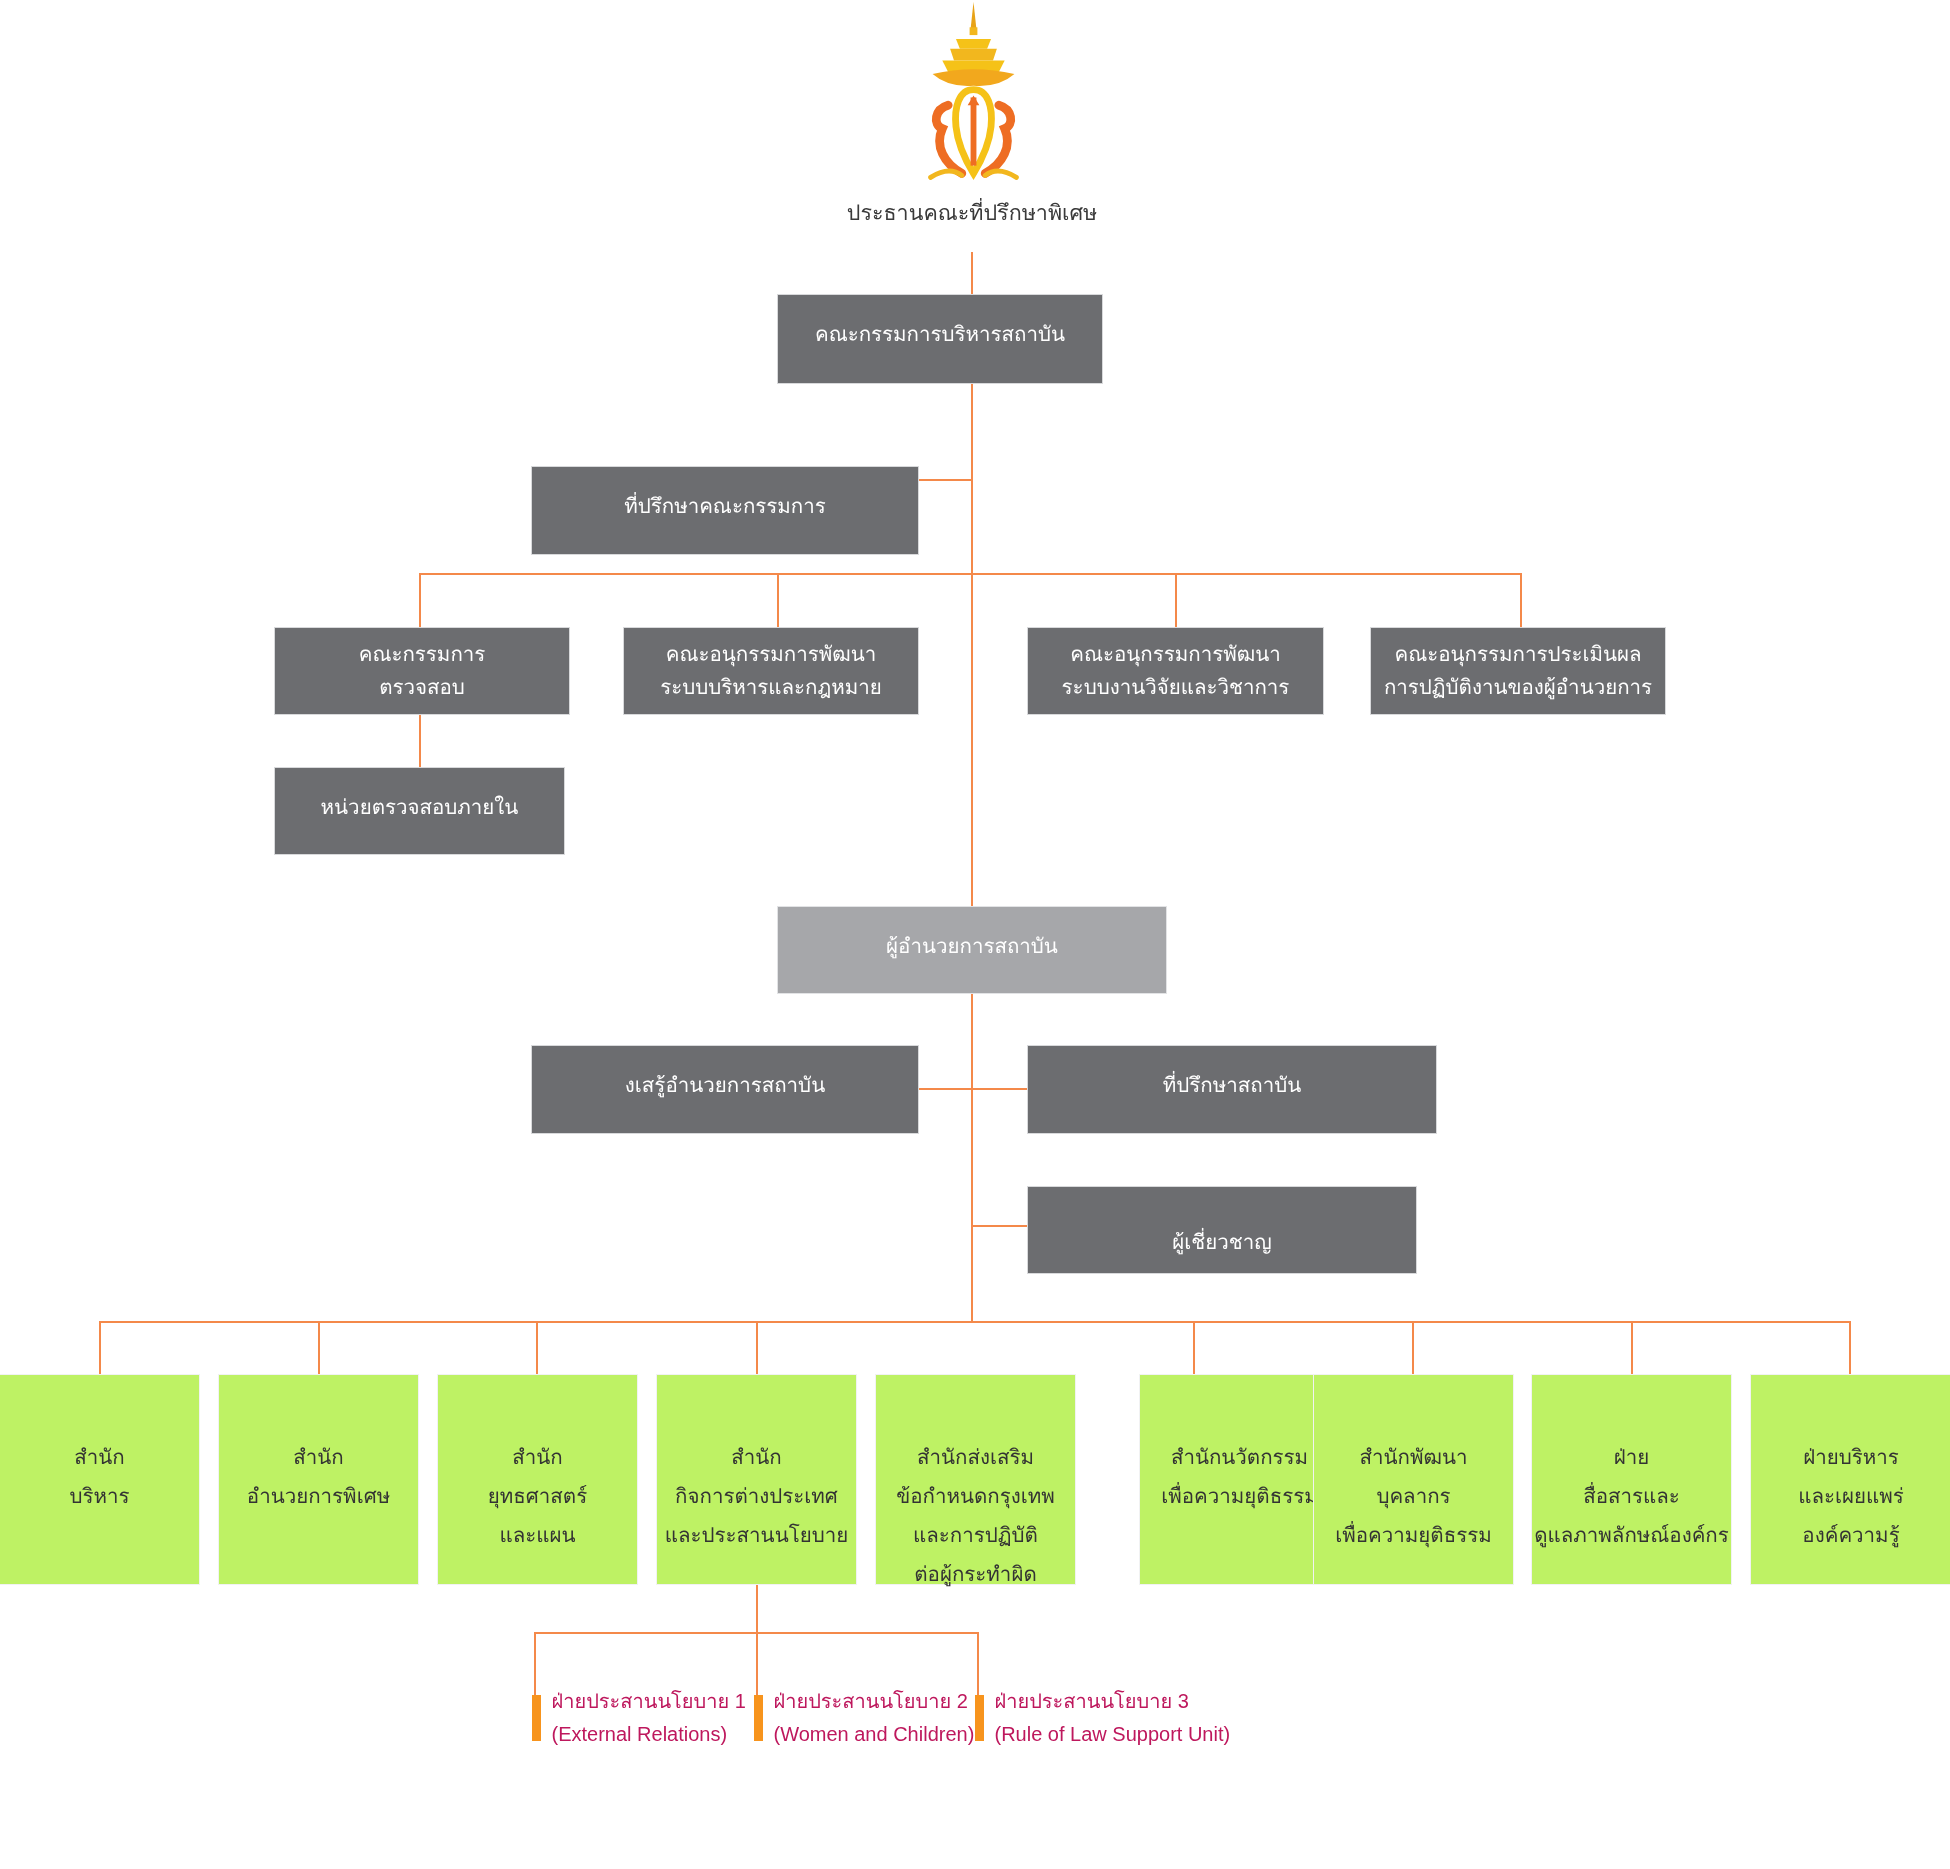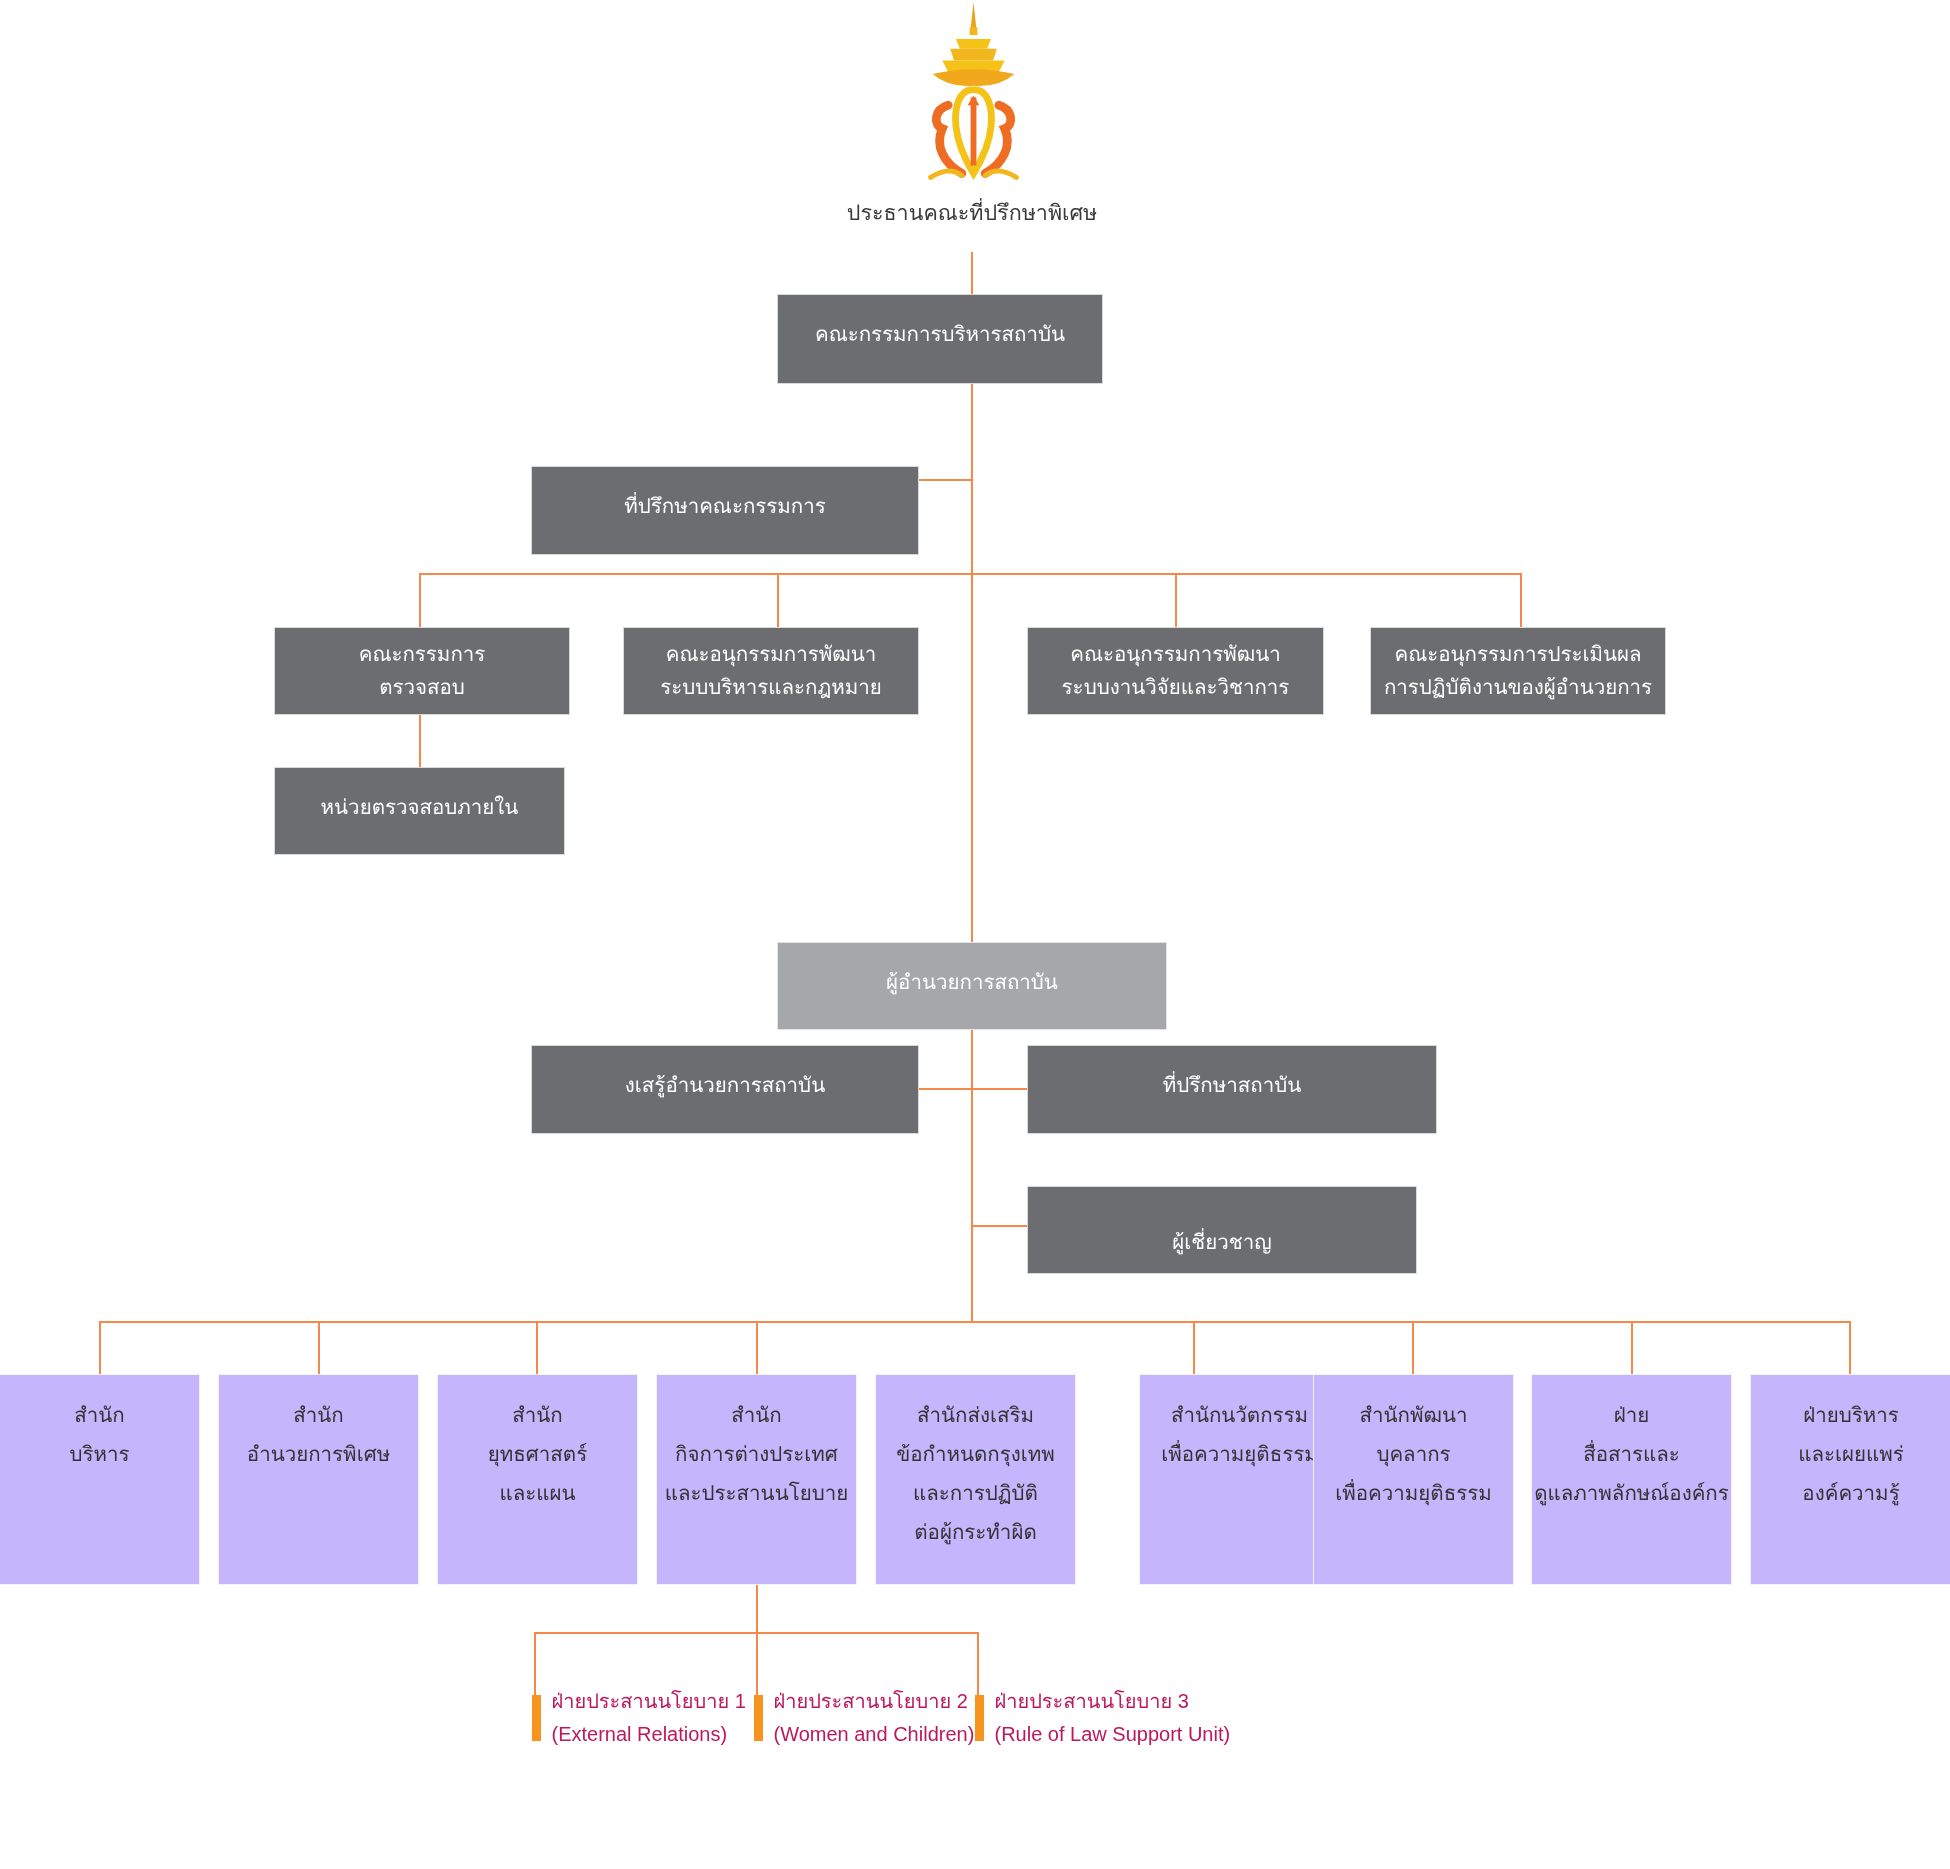--- a/index.html
+++ b/index.html
@@ -6,23 +6,23 @@
   body { width: 1950px; height: 1870px; position: relative; overflow: hidden;
          font-family: "DejaVu Sans", "Liberation Sans", sans-serif; }
   .line { position: absolute; background: #f4894a; }
   .hl { height: 2px; }
   .vl { width: 2px; }
   .box { position: absolute; display: flex; align-items: center; justify-content: center;
          text-align: center; box-sizing: border-box; }
   .dark { background: #6c6d70; color: #ffffff; font-size: 20.5px; line-height: 33px;
           box-shadow: 0 0 0 1px #d8d9db; }
   .mid { background: #a6a7aa; color: #ffffff; font-size: 20.5px; line-height: 33px;
-         box-shadow: 0 0 0 1px #e2e3e5; margin-top: 36px; }
-  .light { background: #c4b5fd; color: #333333; font-size: 20.5px; line-height: 39px;
-           align-items: flex-start; padding-top: 21px; box-shadow: 0 0 0 1px #f1f2f3; }
+         box-shadow: 0 0 0 1px #e2e3e5; }
+  .light { background: #bef264; color: #333333; font-size: 20.5px; line-height: 39px;
+           align-items: flex-start; padding-top: 63px; box-shadow: 0 0 0 1px #f1f2f3; }
   .dark.single, .mid.single { align-items: flex-start; padding-top: 23.4px; }
   .box span { display: block; white-space: nowrap; }
   .caption { position: absolute; left: 777px; width: 390px; top: 195px; text-align: center;
              font-size: 21.5px; color: #3a3a3a; }
   .sub { position: absolute; display: flex; align-items: flex-start; }
   .sub .bar { width: 8.8px; height: 46px; background: #f7941d; margin-top: 9.8px; margin-right: 10.7px; flex: none; }
   .sub .txt { font-family: "Liberation Sans", sans-serif; font-size: 20px; color: #be185d; line-height: 33px; }
   .sub .txt span { display: block; white-space: nowrap; }
   .logo { position: absolute; left: 905px; top: 0px; width: 137px; height: 190px; }
 </style>

